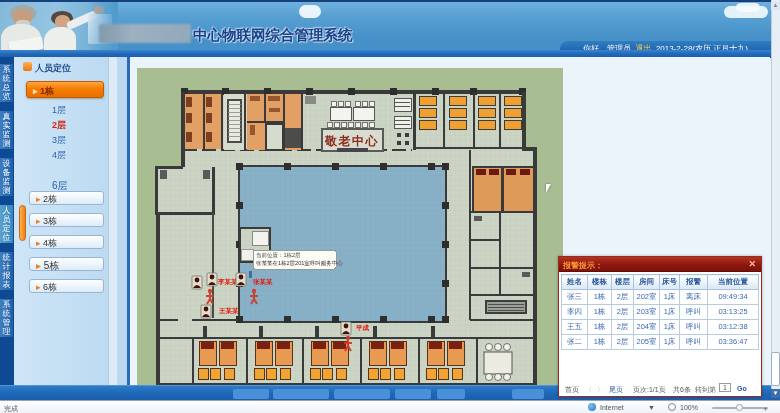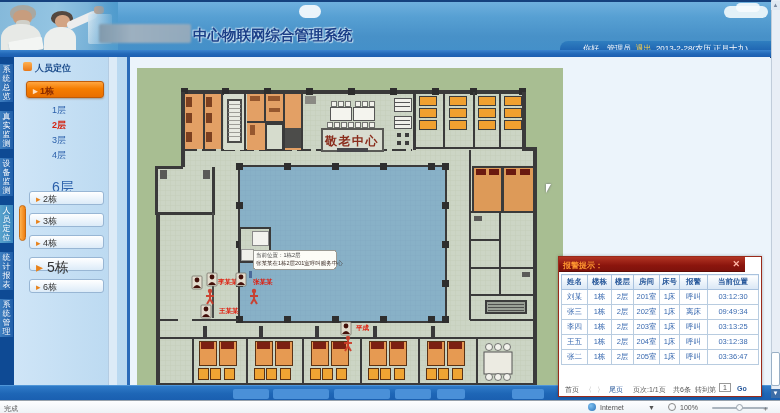--- a/index.html
+++ b/index.html
@@ -89,33 +89,33 @@
 <div class="abs" style="left:52px;top:104px;font-size:9px;color:#2a5faa;">1层</div>
 
 <div class="abs" style="left:52px;top:119px;font-size:9px;font-weight:bold;color:#d42310;">2层</div>
 
 <div class="abs" style="left:52px;top:134px;font-size:9px;color:#2a5faa;">3层</div>
 
 <div class="abs" style="left:52px;top:149px;font-size:9px;color:#2a5faa;">4层</div>
 
 <div class="abs" style="left:52px;top:164px;font-size:9px;color:#2a5faa;margin-top:28px;">5层</div>
 
-<div class="abs" style="left:52px;top:179px;font-size:14px;color:#2a5faa;">6层</div>
+<div class="abs" style="left:52px;top:179px;font-size:10px;color:#2a5faa;">6层</div>
 
 <div class="abs" style="left:29px;top:191px;width:75px;height:14px;background:linear-gradient(#ffffff,#dcebf8);border:1px solid #98b6d4;border-radius:3px;"></div>
 <div class="abs" style="left:36px;top:193px;font-size:9px;color:#333;"><span style="color:#e8821a;">▸</span> 2栋</div>
 
 <div class="abs" style="left:29px;top:213px;width:75px;height:14px;background:linear-gradient(#ffffff,#dcebf8);border:1px solid #98b6d4;border-radius:3px;"></div>
 <div class="abs" style="left:36px;top:215px;font-size:9px;color:#333;"><span style="color:#e8821a;">▸</span> 3栋</div>
 
 <div class="abs" style="left:29px;top:235px;width:75px;height:14px;background:linear-gradient(#ffffff,#dcebf8);border:1px solid #98b6d4;border-radius:3px;"></div>
 <div class="abs" style="left:36px;top:237px;font-size:9px;color:#333;"><span style="color:#e8821a;">▸</span> 4栋</div>
 
 <div class="abs" style="left:29px;top:257px;width:75px;height:14px;background:linear-gradient(#ffffff,#dcebf8);border:1px solid #98b6d4;border-radius:3px;"></div>
-<div class="abs" style="left:36px;top:259px;font-size:14px;color:#333;"><span style="color:#e8821a;">▸</span> 5栋</div>
+<div class="abs" style="left:36px;top:259px;font-size:10px;color:#333;"><span style="color:#e8821a;">▸</span> 5栋</div>
 
 <div class="abs" style="left:29px;top:279px;width:75px;height:14px;background:linear-gradient(#ffffff,#dcebf8);border:1px solid #98b6d4;border-radius:3px;"></div>
 <div class="abs" style="left:36px;top:281px;font-size:9px;color:#333;"><span style="color:#e8821a;">▸</span> 6栋</div>
 
 <div class="abs" style="left:130px;top:57px;width:640px;height:328px;background:#ecf4fb;"></div>
 
 <div class="abs" id="planbox" style="left:137px;top:68px;width:426px;height:329px;">
 <svg width="426" height="329" viewBox="137 68 426 329" xmlns="http://www.w3.org/2000/svg" shape-rendering="crispEdges">
 <defs>
 <pattern id="grid" width="5" height="5" patternUnits="userSpaceOnUse">
@@ -441,44 +441,35 @@
 
 <g stroke="#cc3a28" stroke-width="2" opacity="0.92" fill="none" shape-rendering="auto">
 <circle cx="348" cy="338" r="2.2" fill="#cc3a28" stroke="none"></circle>
 <path d="M348 340 v6 M344 343 h8 M348 346 l-3 5 M348 346 l3 5"></path>
 </g>
 </svg>
 </div>
 
 <div class="abs" style="left:558px;top:256px;width:204px;height:141px;background:#fff;border:1px solid #9a2a1a;box-shadow:0 0 3px rgba(0,0,0,.3);z-index:20;">
 
-  <div class="abs" style="left:0;top:0;width:186px;height:15px;background:linear-gradient(#b23423,#8b150d 60%,#7e120c);border-bottom:1px solid #5e0d08;">
+  <div class="abs" style="left:0;top:0;width:202px;height:15px;background:linear-gradient(#b23423,#8b150d 60%,#7e120c);border-bottom:1px solid #5e0d08;">
     <span style="position:absolute;left:4px;top:3px;font-size:8px;font-weight:bold;color:#ff9730;">报警提示：</span>
     <span style="position:absolute;right:5px;top:2px;font-size:9px;font-weight:bold;color:#ffb7a7;">✕</span>
   </div>
 
   <table class="atab">
 <tbody>
           <tr class="hd">
             <td style="width:26px;">姓名</td>
             <td style="width:24px;">楼栋</td>
             <td style="width:22px;">楼层</td>
             <td style="width:26px;">房间</td>
             <td style="width:20px;">床号</td>
             <td style="width:28px;margin-left:19px;">报警</td>
             <td>当前位置</td>
-          </tr>
-<tr>
-            <td>刘某</td>
-            <td>1栋</td>
-            <td>2层</td>
-            <td>201室</td>
-            <td>1床</td>
-            <td>呼叫</td>
-            <td>03:12:30</td>
           </tr>
 <tr>
             <td>张三</td>
             <td>1栋</td>
             <td>2层</td>
             <td>202室</td>
             <td>1床</td>
             <td>离床</td>
             <td>09:49:34</td>
           </tr>

